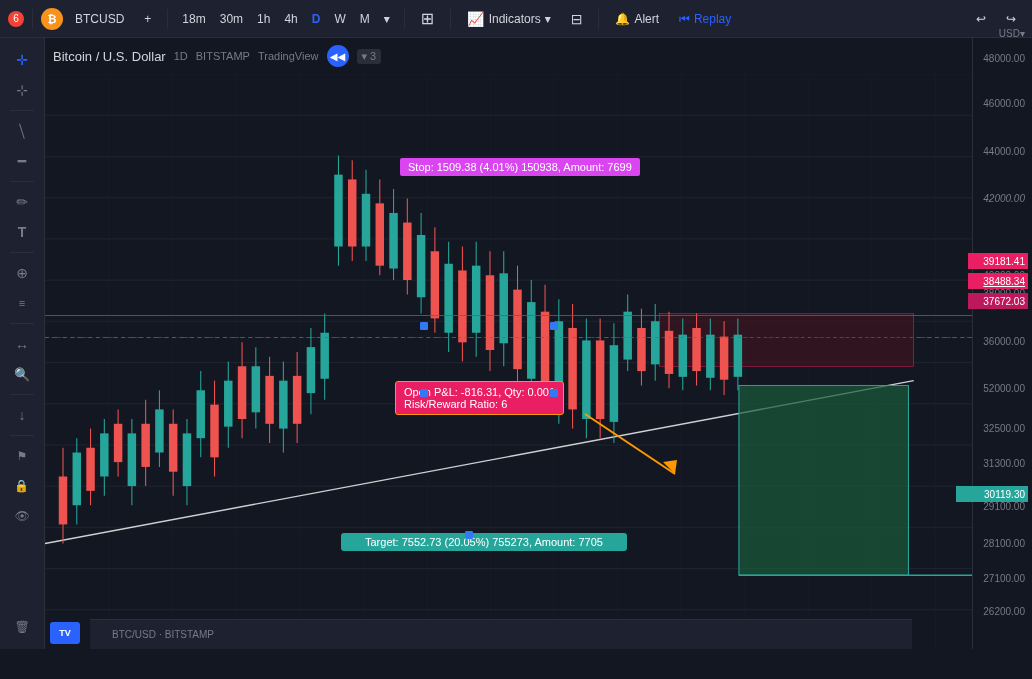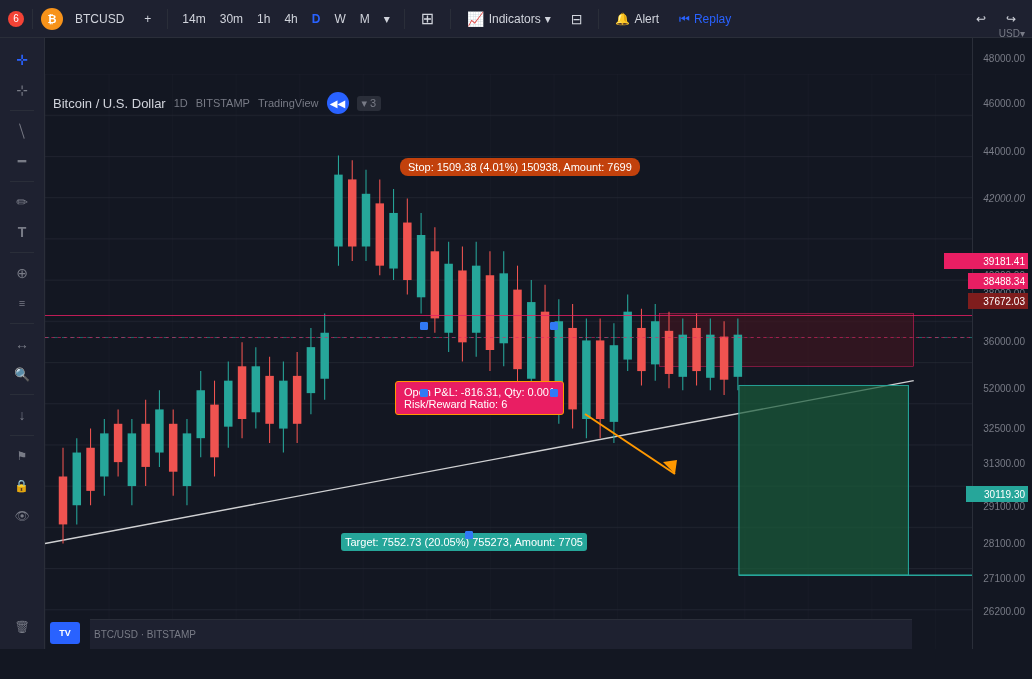--- a/index.html
+++ b/index.html
@@ -123,21 +123,20 @@
       position: absolute;
       top: 0;
       left: 0;
       right: 0;
       height: 36px;
       display: flex;
       align-items: center;
       padding: 4px 8px;
       gap: 8px;
       z-index: 10;
-      margin-top: 47px;
     }
     .chart-title {
       font-size: 13px;
       color: #d1d4dc;
       font-weight: 500;
     }
     .chart-subtitle {
       font-size: 11px;
       color: #787b86;
     }
@@ -195,64 +194,64 @@
     }
     .price-marker-red {
       background: #e91e63;
       color: white;
     }
     .price-marker-green {
       background: #26a69a;
       color: white;
     }
     .price-marker-gray {
-      background: #7f1d1d;
+      background: #be185d;
       color: white;
     }
 
     
     #bottom-bar {
       position: absolute;
       bottom: 0;
       left: 45px;
       right: 60px;
       height: 30px;
       background: #1e2130;
       border-top: 1px solid #2a2e39;
       display: flex;
       align-items: center;
-      padding: 0 4px;
+      padding: 0 22px;
       gap: 4px;
     }
 
     
     #chart-canvas {
       position: absolute;
       top: 36px;
       left: 0;
       right: 0;
       bottom: 0;
     }
 
     
     .stop-label {
       position: absolute;
-      background: #c2410c;
+      background: #d946ef;
       color: white;
       padding: 3px 8px;
-      border-radius: 8px;
+      border-radius: 2px;
       font-size: 11px;
       white-space: nowrap;
       font-weight: 500;
     }
     .target-label {
       position: absolute;
       background: #26a69a;
       color: white;
-      padding: 3px 4px;
+      padding: 3px 24px;
       border-radius: 3px;
       font-size: 11px;
       white-space: nowrap;
       font-weight: 500;
     }
     .pnl-label {
       position: absolute;
       background: #e91e63;
       color: white;
       padding: 4px 8px;
@@ -296,21 +295,21 @@
 <body>
 
 <div id="toolbar">
   <div class="notification-badge">6</div>
   <div class="toolbar-divider"></div>
   <div class="symbol-icon">₿</div>
   <div class="toolbar-btn">BTCUSD</div>
   <div class="toolbar-btn">+</div>
   <div class="toolbar-divider"></div>
   <div id="timeframes" style="display:flex;gap:2px;">
-    <div class="timeframe-btn">14m</div>
+    <div class="timeframe-btn">18m</div>
     <div class="timeframe-btn">30m</div>
     <div class="timeframe-btn">1h</div>
     <div class="timeframe-btn">4h</div>
     <div class="timeframe-btn active">D</div>
     <div class="timeframe-btn">W</div>
     <div class="timeframe-btn">M</div>
     <div class="timeframe-btn">▾</div>
   </div>
   <div class="toolbar-divider"></div>
   <div class="toolbar-btn" style="font-size:16px;">⊞</div>
@@ -611,30 +610,30 @@
     <div class="price-label" style="position:absolute;top:240px;right:3px;">38000.00</div>
     <div class="price-label" style="position:absolute;top:288px;right:3px;">36000.00</div>
     <div class="price-label" style="position:absolute;top:335px;right:3px;">52000.00</div>
     <div class="price-label" style="position:absolute;top:375px;right:3px;">32500.00</div>
     <div class="price-label" style="position:absolute;top:410px;right:3px;">31300.00</div>
     <div class="price-label" style="position:absolute;top:453px;right:3px;">29100.00</div>
     <div class="price-label" style="position:absolute;top:490px;right:3px;">28100.00</div>
     <div class="price-label" style="position:absolute;top:525px;right:3px;">27100.00</div>
     <div class="price-label" style="position:absolute;top:558px;right:3px;">26200.00</div>
 
-    <div class="price-marker price-marker-red" style="position:absolute;top:205px;right:0;width:84px;padding-left:17px;">
+    <div class="price-marker price-marker-red" style="position:absolute;top:205px;right:0;width:60px;padding-left:17px;">
       <span>39181.41</span>
     </div>
-    <div class="price-marker price-marker-red" style="position:absolute;top:225px;right:0;width:60px;">
+    <div class="price-marker price-marker-red" style="position:absolute;top:225px;right:0;width:60px;text-decoration:underline;">
       <span>38488.34</span>
     </div>
     <div class="price-marker price-marker-gray" style="position:absolute;top:245px;right:0;width:60px;">
       <span>37672.03</span>
     </div>
-    <div class="price-marker price-marker-green" style="position:absolute;top:438px;right:0;width:62px;">
+    <div class="price-marker price-marker-green" style="position:absolute;top:438px;right:0;width:72px;">
       <span>30119.30</span>
     </div>
 
     <div style="position:absolute;top:-20px;right:3px;font-size:10px;color:#787b86;">USD▾</div>
   </div>
 </div>
 
 <div id="tv-logo">TV</div>
 
 </body></html>

